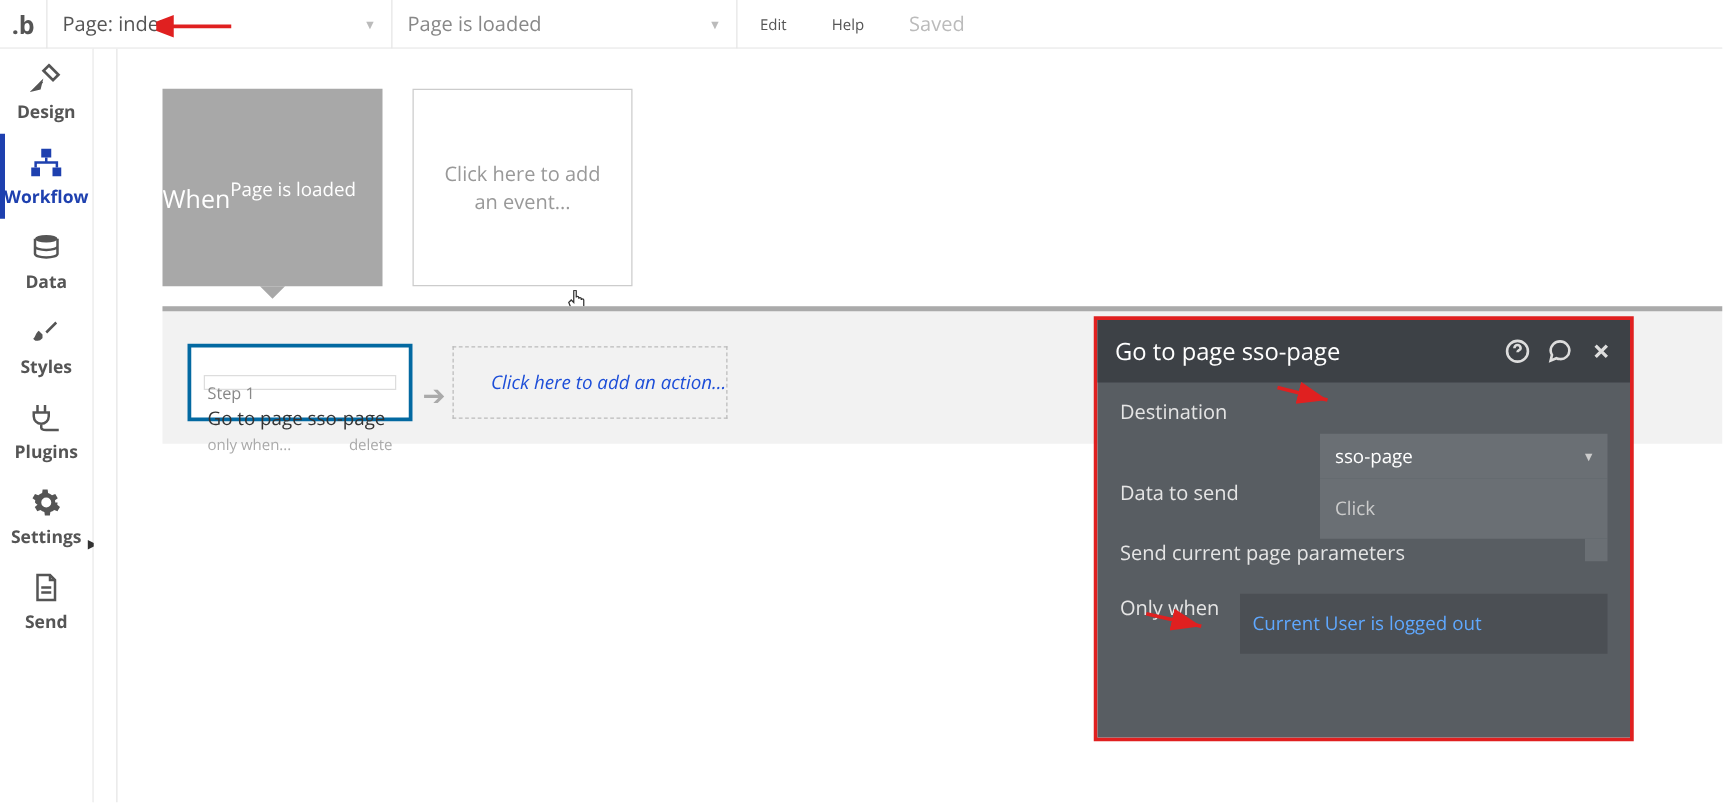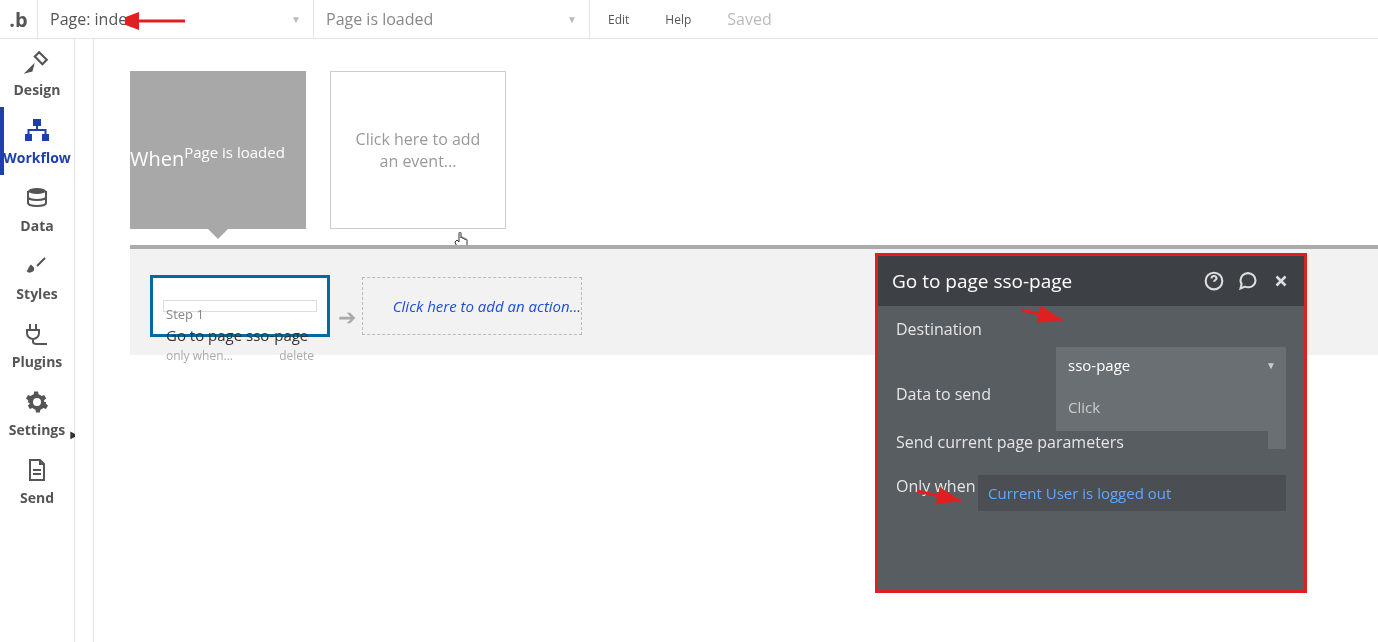--- a/index.html
+++ b/index.html
@@ -62,21 +62,21 @@
 .panel-header .spacer { flex: 1; }
 .panel-header .hicon { margin-left: 14px; cursor: pointer; color: #ddd; display: flex; align-items: center; }
 .panel-body { padding: 12px 18px 18px 18px; color: #e5e5e5; font-size: 16px; }
 .panel-row { display: flex; min-height: 44px; position: relative; }
 .panel-row .lbl { width: 160px; font-size: 16px; color: #e5e5e5; }
 .panel-row.full .lbl { width: auto; flex: 1; }
 .panel-select { flex: 1; background: #6a6f74; color: #fff; height: 36px; display: flex; align-items: center; padding: 0 12px; position: relative; cursor: pointer; font-size: 15px; margin-top: 29px; }
 .panel-select .caret { position: absolute; right: 10px; color: #ccc; font-size: 10px; }
 .panel-input { flex: 1; background: #6a6f74; color: #ccc; height: 48px; display: flex; align-items: center; padding: 0 12px; font-size: 15px; cursor: text; }
 .panel-checkbox { width: 18px; height: 18px; background: #6a6f74; cursor: pointer; }
-.panel-expr { flex: 1; background: #4b4f54; color: #5fa8ff; height: 36px; display: flex; align-items: center; padding: 0 10px; font-size: 15px; cursor: pointer; }
+.panel-expr { flex: 1; background: #4b4f54; color: #5fa8ff; height: 48px; display: flex; align-items: center; padding: 0 10px; font-size: 15px; cursor: pointer; margin-left: 14px; }
 
 </style>
 </head>
 <body>
 
 <div class="topbar">
   <div class="logo">.b</div>
   <div class="page-select">
     <span>Page: index</span>
     <span class="caret">▼</span>

